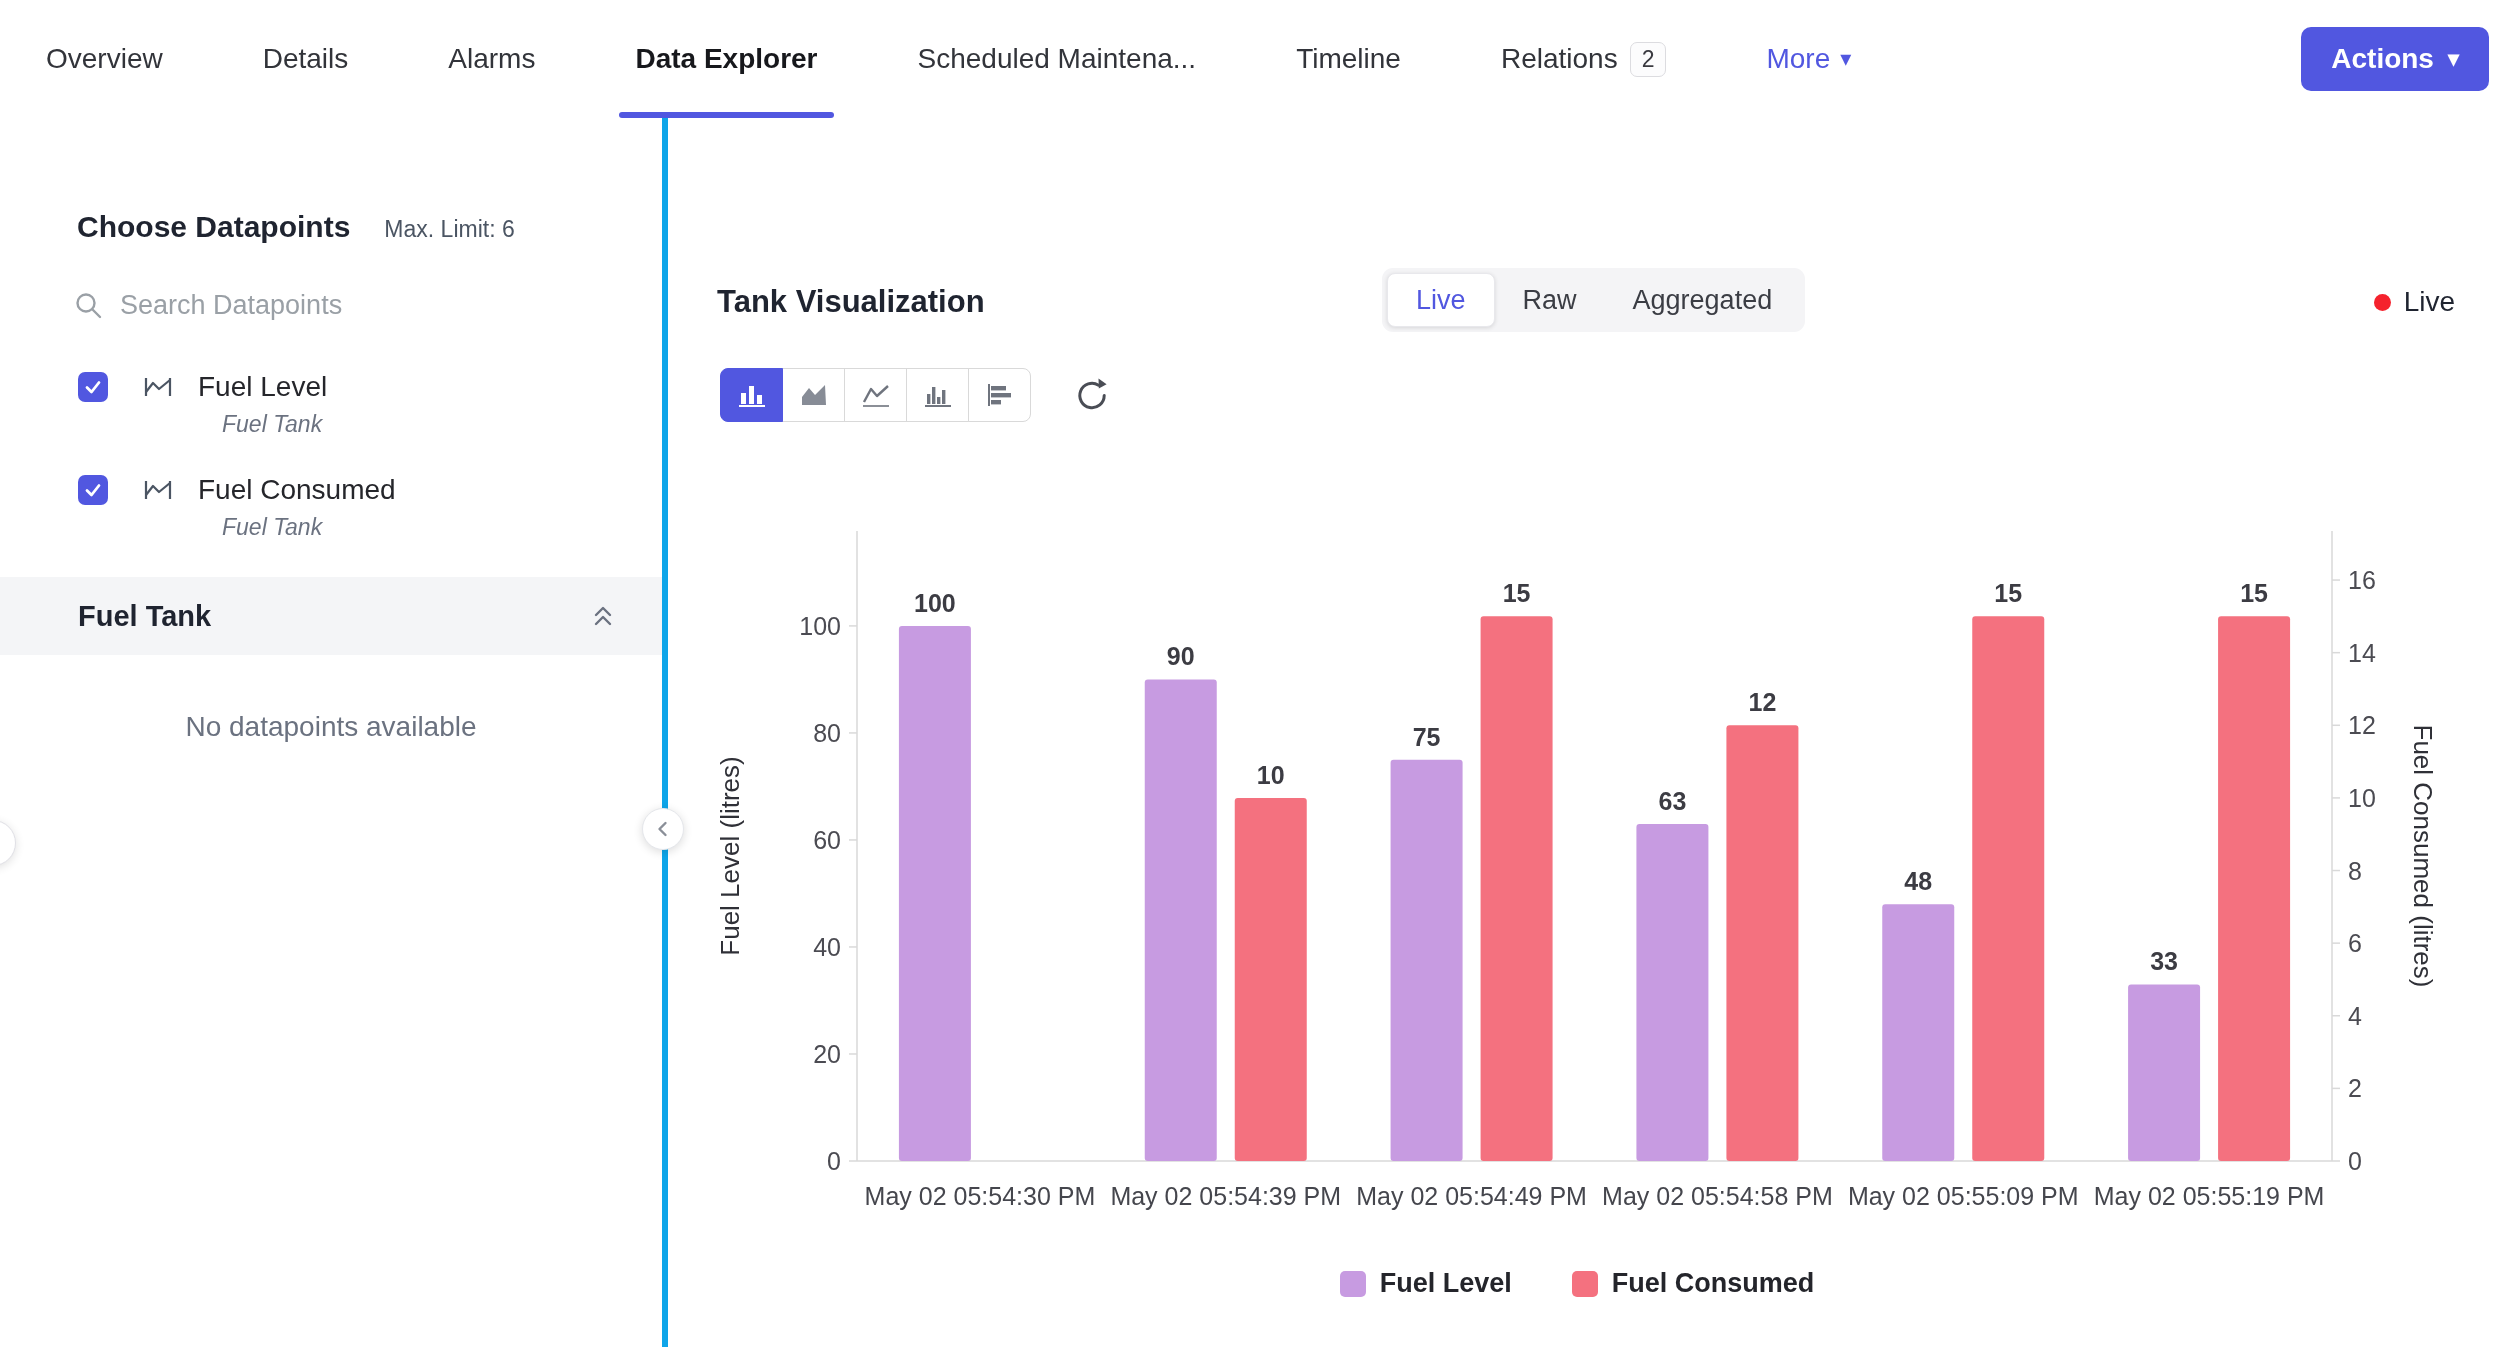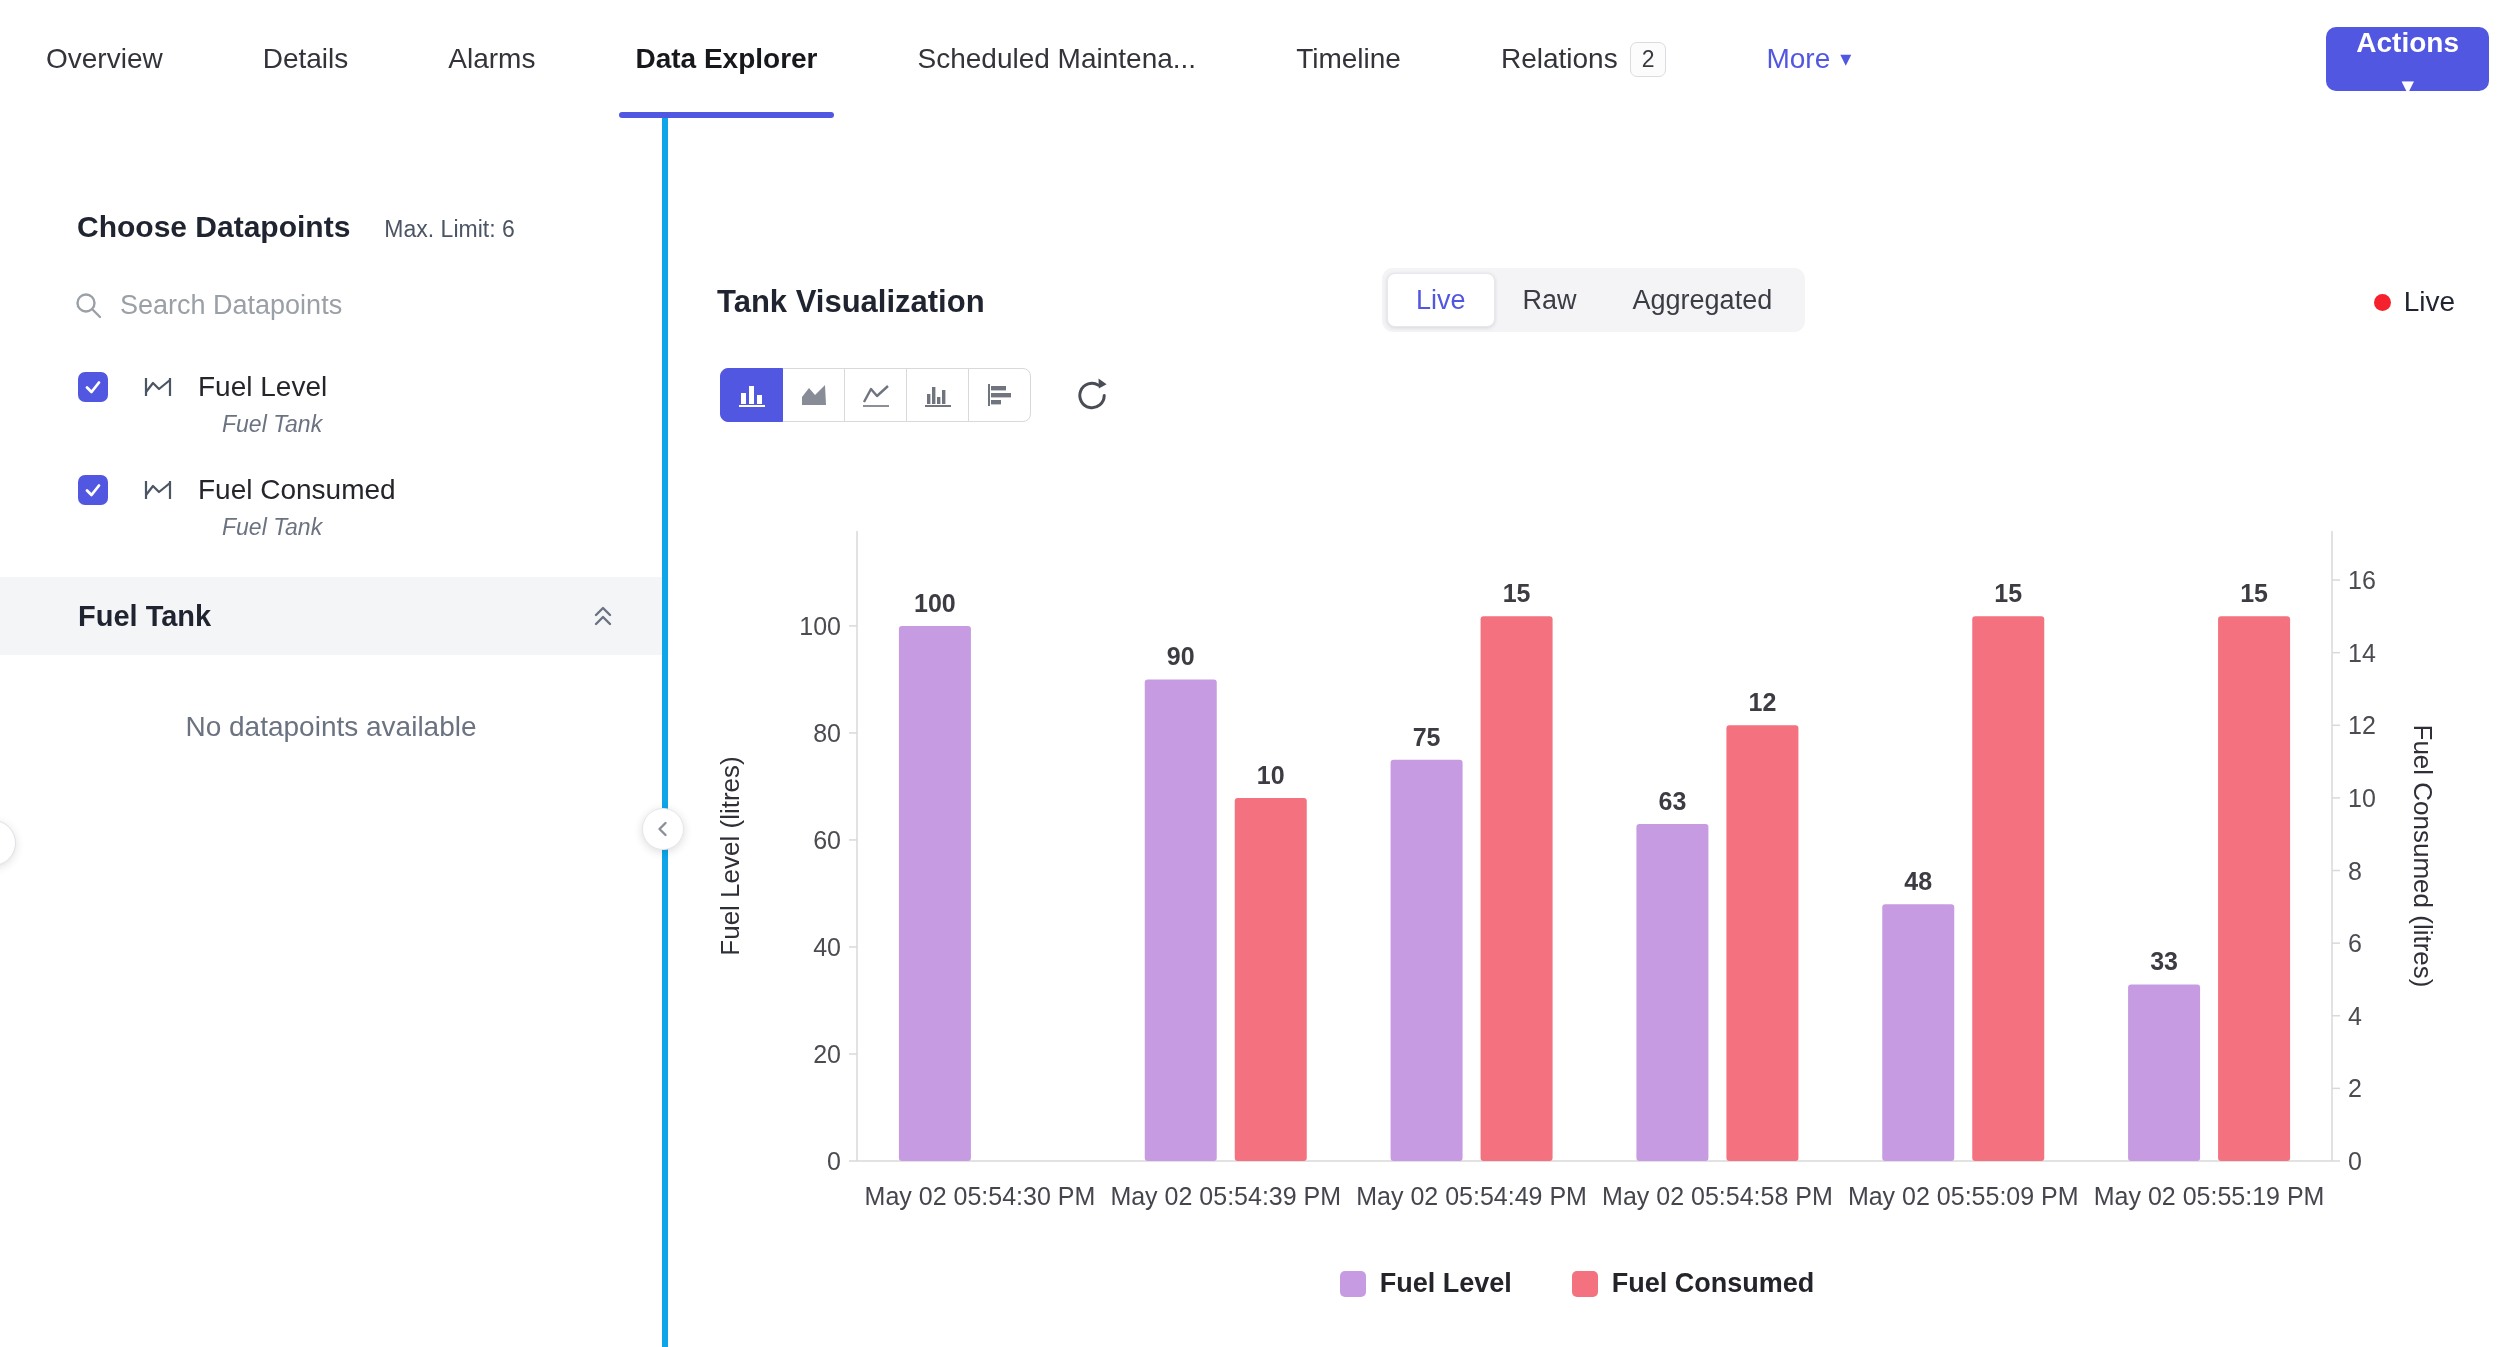--- a/index.html
+++ b/index.html
@@ -8,21 +8,21 @@
   .app { width:2505px; height:1347px; position:relative; background:#0f766e; }
 
   
   .header { height:118px; display:flex; align-items:center; padding-left:46px; gap:100px; background:#fff; }
   .tab { position:relative; height:100%; display:flex; align-items:center; font-size:28px; color:#32343a; cursor:pointer; white-space:nowrap; }
   .tab.active { font-weight:700; color:#17181c; }
   .tab .underline { position:absolute; left:-16px; right:-16px; bottom:0; height:6px; border-radius:4px; background:var(--accent); }
   .tab.more { color:var(--accent); font-weight:500; }
   .tab .caret { font-size:22px; margin-left:10px; }
   .badge { margin-left:12px; font-size:23px; border:1px solid #dcdce0; background:#fcfcfd; border-radius:7px; padding:3px 11px; color:#3a3a40; font-weight:400; }
-  .actions-btn { margin-left:auto; margin-right:16px; height:64px; display:flex; align-items:center; gap:14px; background:var(--accent); color:#fff; font-size:28px; font-weight:600; padding:0 30px; border-radius:10px; cursor:pointer;flex-direction:column; }
+  .actions-btn { margin-left:auto; margin-right:16px; height:64px; display:flex; align-items:center; gap:14px; background:var(--accent); color:#fff; font-size:28px; font-weight:600; padding:0 30px; border-radius:10px; cursor:pointer; }
   .actions-btn .caret { font-size:22px; }
 
   
   .content { display:flex; height:1229px; position:relative; }
 
   
   .sidebar { width:668px; border-right:6px solid #0ea5e9; position:relative; background:#fff; flex:0 0 668px; }
   .sb-title-row { margin:92px 48px 0 77px; display:flex; align-items:baseline; gap:34px; }
   .sb-title { font-size:30px; font-weight:700; color:var(--text-dark); }
   .sb-limit { font-size:23px; color:var(--text-mid); font-weight:500; }

